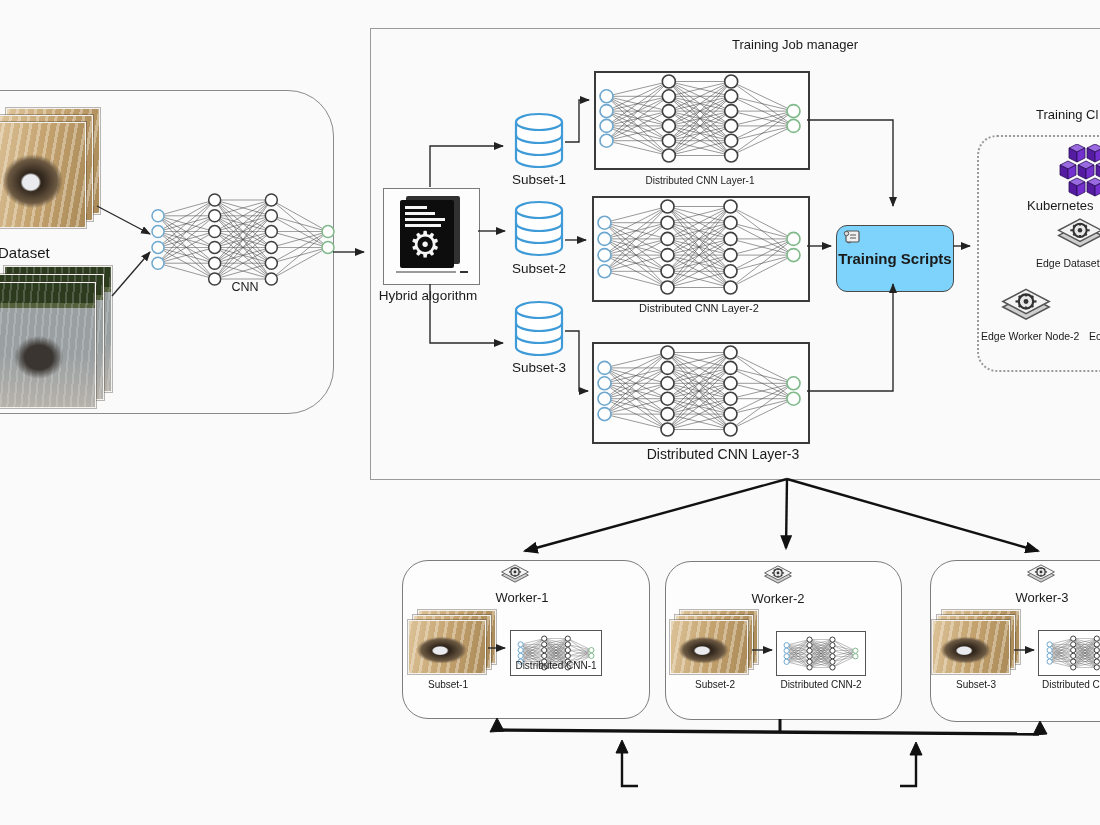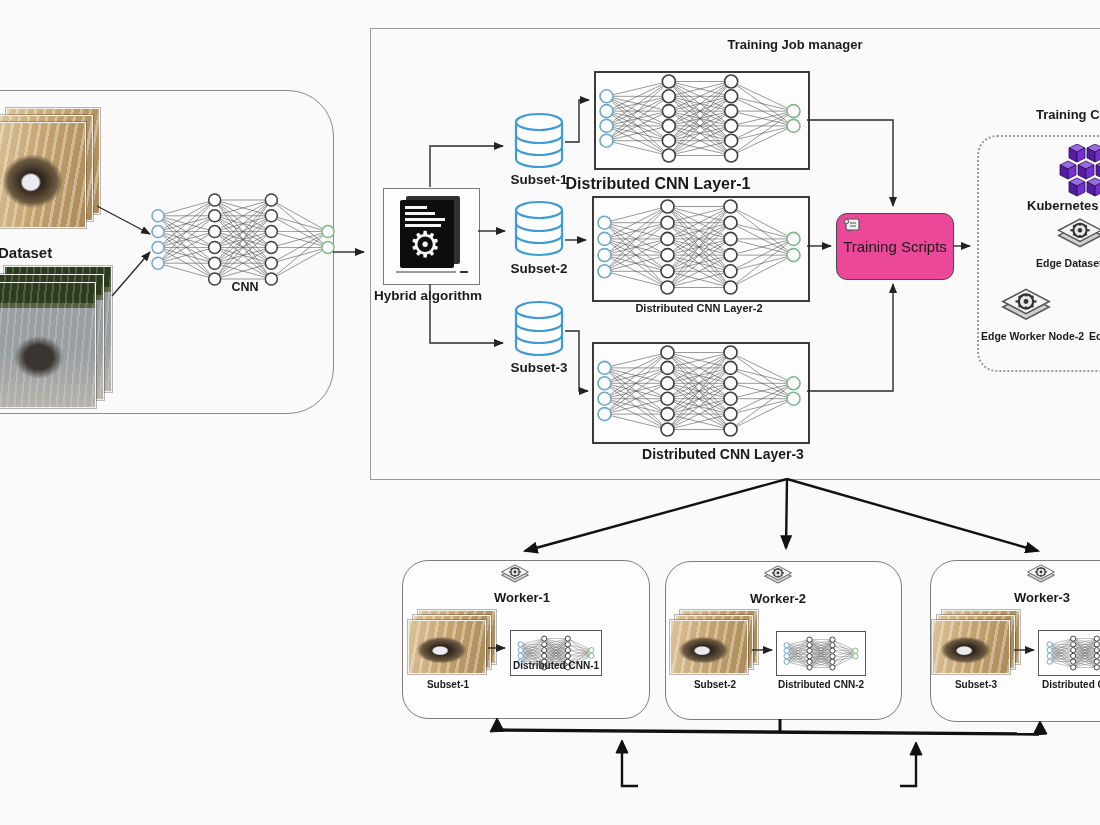--- a/index.html
+++ b/index.html
@@ -1,28 +1,28 @@
 <!DOCTYPE html>
 <html><head>
 <meta charset="utf-8">
 <style>
   html,body{margin:0;padding:0;background:#fff;}
   #canvas{position:relative;width:1100px;height:825px;background:#fbfafb;overflow:hidden;
           font-family:"Liberation Sans",sans-serif;color:#1a1a1a;}
   .abs{position:absolute;}
-  .lbl{position:absolute;font-weight:bold;white-space:nowrap;}
+  .lbl{position:absolute;font-weight:normal;white-space:nowrap;}
   .ctr{transform:translateX(-50%);}
   .box{position:absolute;background:transparent;}
   
   .dataset-box{border:1.6px solid #8a8a8a;border-radius:46px;background:transparent;}
   .tjm-box{border:1.6px solid #9a9a9a;background:transparent;}
   .layer-box{border:2px solid #3a3a3a;background:#fdfdfd;}
   .hybrid-box{border:1.3px solid #7a7a7a;background:#fdfdfd;}
-  .ts-box{border:1.7px solid #4a4a4a;border-radius:11px;background:#ec4899;
-          display:flex;align-items:center;justify-content:center;font-weight:normal;font-size:15px;}
+  .ts-box{border:1.7px solid #4a4a4a;border-radius:11px;background:#7dd3fc;
+          display:flex;align-items:center;justify-content:center;font-weight:bold;font-size:15px;margin-top:12px;}
   .cluster-box{border:2px dotted #9a9a9a;border-radius:20px;background:transparent;}
   .worker-box{border:1.6px solid #7d7d7d;border-radius:26px;background:#fdfdfd;}
   .mini-cnn-box{border:1.5px solid #555;background:#fff;display:flex;align-items:center;justify-content:center;}
   .allreduce-box{border:1.3px solid #9a9a9a;background:#fff;display:flex;align-items:center;justify-content:center;
                  font-weight:bold;font-size:14px;}
   
   .photo-stack{position:absolute;}
   .ph{position:absolute;left:0;top:0;border:1.5px solid #f4f2ef;outline:1px solid rgba(60,50,40,.35);}
   .pothole-sand{background:
      radial-gradient(ellipse 16% 13% at 41% 57%, #e9ebee 0 55%, rgba(233,235,238,0) 70%),
@@ -294,21 +294,21 @@
         <circle cx="135.16666666666669" cy="8.5" r="6.5" fill="#fff" stroke="#3f3f3f" stroke-width="1.625"></circle>
         <circle cx="135.16666666666669" cy="23.3" r="6.5" fill="#fff" stroke="#3f3f3f" stroke-width="1.625"></circle>
         <circle cx="135.16666666666669" cy="38.1" r="6.5" fill="#fff" stroke="#3f3f3f" stroke-width="1.625"></circle>
         <circle cx="135.16666666666669" cy="52.900000000000006" r="6.5" fill="#fff" stroke="#3f3f3f" stroke-width="1.625"></circle>
         <circle cx="135.16666666666669" cy="67.7" r="6.5" fill="#fff" stroke="#3f3f3f" stroke-width="1.625"></circle>
         <circle cx="135.16666666666669" cy="82.5" r="6.5" fill="#fff" stroke="#3f3f3f" stroke-width="1.625"></circle>
         <circle cx="197.5" cy="38.1" r="6.5" fill="#fff" stroke="#7fb98a" stroke-width="1.625"></circle>
         <circle cx="197.5" cy="52.900000000000006" r="6.5" fill="#fff" stroke="#7fb98a" stroke-width="1.625"></circle>
       </svg>
   </div>
-  <div class="lbl ctr" style="left:658px;top:175px;font-size:16px;">Distributed CNN Layer-1</div>
+  <div class="lbl ctr" style="left:700px;top:175px;font-size:10px;">Distributed CNN Layer-1</div>
 
   <div class="box layer-box" style="left:592px;top:196px;width:214px;height:102px;">
     <svg class="nn-draw" width="210" height="98" viewBox="0 0 210 98">
         <line x1="10.5" y1="24.700000000000003" x2="73.5" y2="8.5" stroke="#4a4a4a" stroke-width="0.7" opacity="0.8"></line>
         <line x1="10.5" y1="24.700000000000003" x2="73.5" y2="24.7" stroke="#4a4a4a" stroke-width="0.7" opacity="0.8"></line>
         <line x1="10.5" y1="24.700000000000003" x2="73.5" y2="40.9" stroke="#4a4a4a" stroke-width="0.7" opacity="0.8"></line>
         <line x1="10.5" y1="24.700000000000003" x2="73.5" y2="57.099999999999994" stroke="#4a4a4a" stroke-width="0.7" opacity="0.8"></line>
         <line x1="10.5" y1="24.700000000000003" x2="73.5" y2="73.3" stroke="#4a4a4a" stroke-width="0.7" opacity="0.8"></line>
         <line x1="10.5" y1="24.700000000000003" x2="73.5" y2="89.5" stroke="#4a4a4a" stroke-width="0.7" opacity="0.8"></line>
         <line x1="10.5" y1="40.900000000000006" x2="73.5" y2="8.5" stroke="#4a4a4a" stroke-width="0.7" opacity="0.8"></line>

